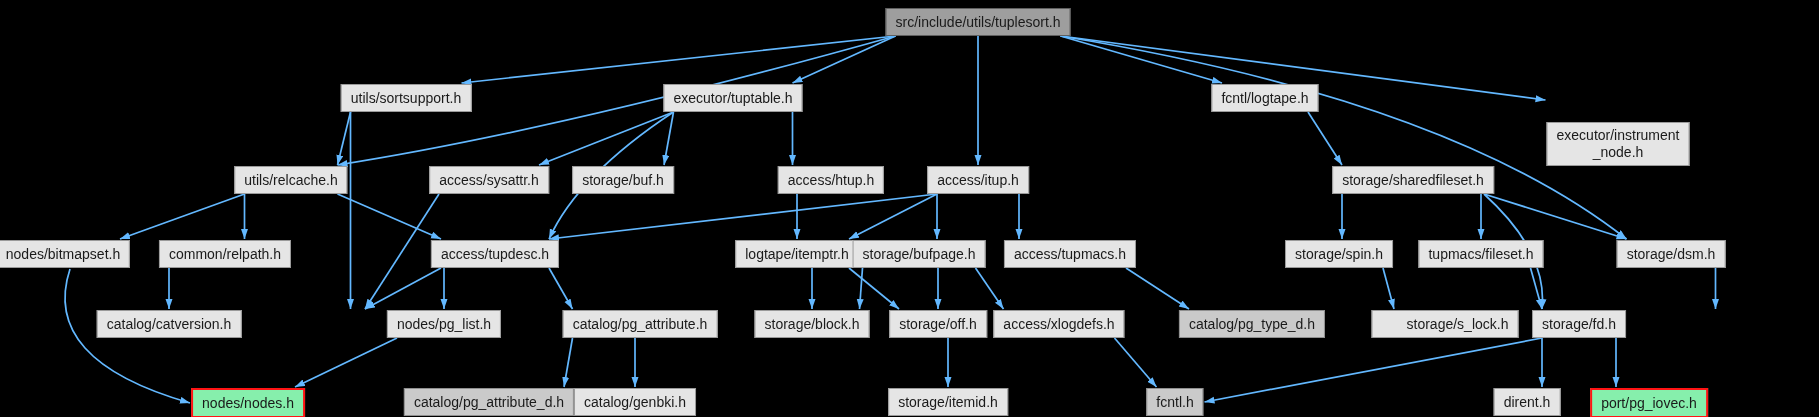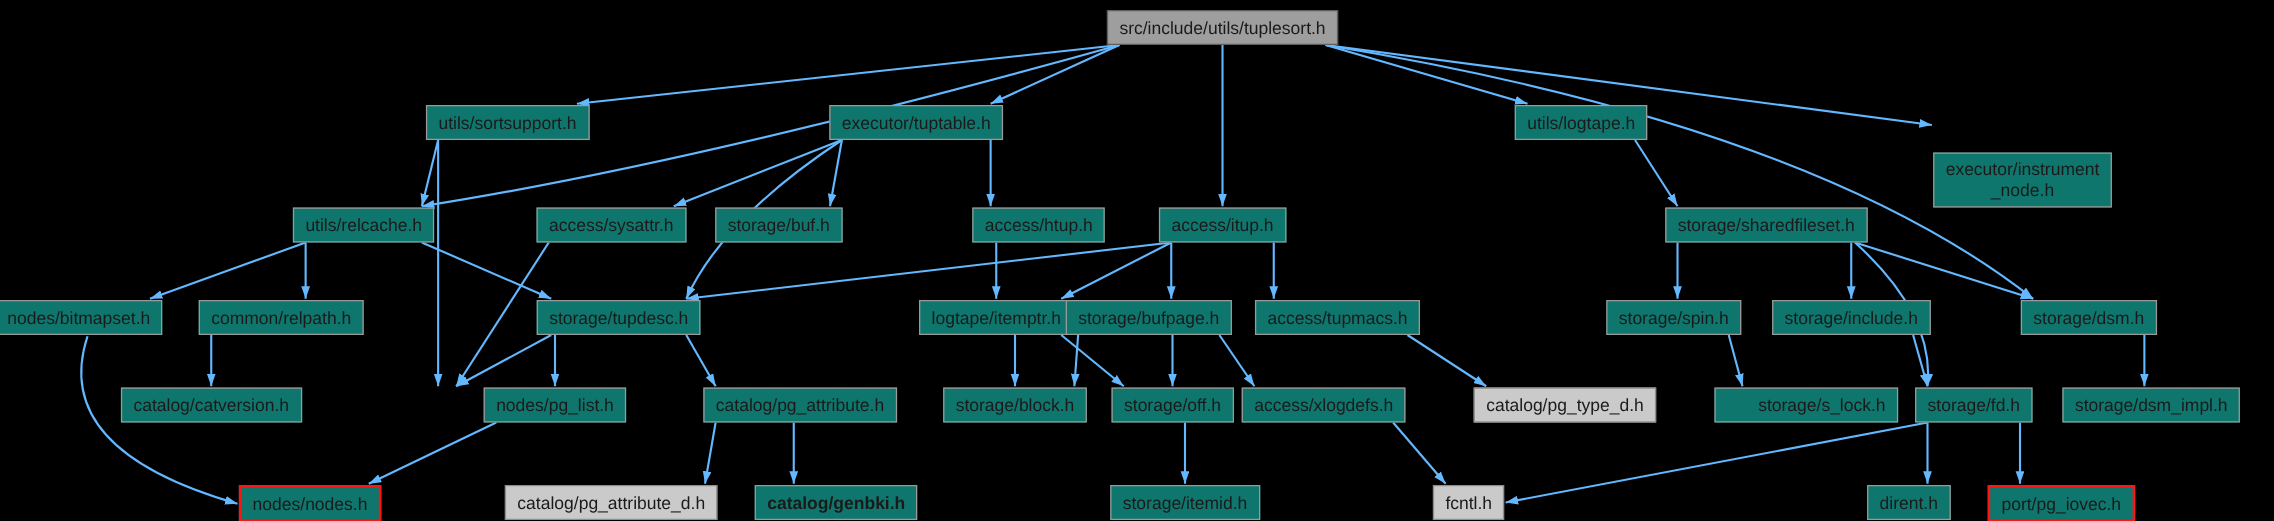--- a/index.html
+++ b/index.html
@@ -1,24 +1,24 @@
 <!DOCTYPE html>
 <html><head>
 <meta charset="utf-8">
 <style>
   html,body{margin:0;padding:0;background:#000;}
   #stage{position:relative;width:1819px;height:417px;background:#000;overflow:hidden;
          font-family:"Liberation Sans","DejaVu Sans",sans-serif;}
   #edge-layer{position:absolute;left:0;top:0;width:1819px;height:417px;}
   .node{position:absolute;transform:translateX(-50%);box-sizing:border-box;
-        background:#0f766e;border:1.5px solid #9a9a9a;color:#1a1a1a;
+        background:#e5e5e5;border:1.5px solid #9a9a9a;color:#1a1a1a;
         font-size:14px;line-height:26px;padding:0 9px;white-space:nowrap;text-align:center;}
   .node.main{background:#9e9e9e;border-color:#5f5f5f;}
   .node.gray{background:#cacaca;border-color:#8f8f8f;}
-  .node.red{background:#0f766e;border:2px solid #ff1414;}
+  .node.red{background:#86efac;border:2px solid #ff1414;}
   .node.multiline{line-height:17px;padding:4px 9px;margin-top:44px;}
   .node .ln{display:block;}
 </style>
 </head>
 <body style="background: rgb(0, 0, 0);">
 
 <div id="stage" style="background: rgb(0, 0, 0);">
   <svg id="edge-layer" xmlns="http://www.w3.org/2000/svg">
     <defs>
       <marker id="arrowhead" markerUnits="userSpaceOnUse" markerWidth="11" markerHeight="8" refX="10" refY="3.5" orient="auto">
@@ -71,50 +71,49 @@
       <path d="M635,338 L635,387" fill="none" stroke="#63b8ff" stroke-width="1.7" marker-end="url(#arrowhead)"></path>
       <path d="M948,338 L948,387" fill="none" stroke="#63b8ff" stroke-width="1.7" marker-end="url(#arrowhead)"></path>
       <path d="M1114.5,338 L1156.5,387" fill="none" stroke="#63b8ff" stroke-width="1.7" marker-end="url(#arrowhead)"></path>
       <path d="M1542,338 L1204.5,402" fill="none" stroke="#63b8ff" stroke-width="1.7" marker-end="url(#arrowhead)"></path>
       <path d="M1542,338 L1542,387" fill="none" stroke="#63b8ff" stroke-width="1.7" marker-end="url(#arrowhead)"></path>
       <path d="M1616,338 L1616,387" fill="none" stroke="#63b8ff" stroke-width="1.7" marker-end="url(#arrowhead)"></path>
     </svg>
 <div class="node main" style="left: 978px; top: 8px;">src/include/utils/tuplesort.h</div>
     <div class="node" style="left: 406px; top: 84px;">utils/sortsupport.h</div>
     <div class="node" style="left: 733px; top: 84px;">executor/tuptable.h</div>
-    <div class="node" style="left: 1265px; top: 84px;">utils/logtape.h</div>
+    <div class="node" style="left: 1265px; top: 84px;">fcntl/logtape.h</div>
     <div class="node multiline" style="left: 1618px; top: 78px;">
       <span class="ln">executor/instrument</span>
       <span class="ln">_node.h</span>
     </div>
     <div class="node" style="left: 291px; top: 166px;">utils/relcache.h</div>
     <div class="node" style="left: 489px; top: 166px;">access/sysattr.h</div>
     <div class="node" style="left: 623px; top: 166px;">storage/buf.h</div>
     <div class="node" style="left: 831px; top: 166px;">access/htup.h</div>
     <div class="node" style="left: 978px; top: 166px;">access/itup.h</div>
     <div class="node" style="left: 1413px; top: 166px;">storage/sharedfileset.h</div>
     <div class="node" style="left: 63px; top: 240px;">nodes/bitmapset.h</div>
     <div class="node" style="left: 225px; top: 240px;">common/relpath.h</div>
-    <div class="node" style="left: 495px; top: 240px;">storage/tupdesc.h</div>
+    <div class="node" style="left: 495px; top: 240px;">access/tupdesc.h</div>
     <div class="node" style="left: 797px; top: 240px;">logtape/itemptr.h</div>
     <div class="node" style="left: 919px; top: 240px;">storage/bufpage.h</div>
     <div class="node" style="left: 1070px; top: 240px;">access/tupmacs.h</div>
     <div class="node" style="left: 1339px; top: 240px;">storage/spin.h</div>
-    <div class="node" style="left: 1481px; top: 240px;">storage/include.h</div>
+    <div class="node" style="left: 1481px; top: 240px;">tupmacs/fileset.h</div>
     <div class="node" style="left: 1671px; top: 240px;">storage/dsm.h</div>
     <div class="node" style="left: 169px; top: 310px;">catalog/catversion.h</div>
     <div class="node" style="left: 444px; top: 310px;">nodes/pg_list.h</div>
     <div class="node" style="left: 640px; top: 310px;">catalog/pg_attribute.h</div>
     <div class="node" style="left: 812px; top: 310px;">storage/block.h</div>
     <div class="node" style="left: 938px; top: 310px;">storage/off.h</div>
     <div class="node" style="left: 1059px; top: 310px;">access/xlogdefs.h</div>
     <div class="node gray" style="left: 1252px; top: 310px;">catalog/pg_type_d.h</div>
     <div class="node" style="left: 1445px; top: 310px; padding-left: 34px;">storage/s_lock.h</div>
     <div class="node" style="left: 1579px; top: 310px;">storage/fd.h</div>
-    <div class="node" style="left: 1721px; top: 310px;">storage/dsm_impl.h</div>
     <div class="node red" style="left: 248px; top: 388px;">nodes/nodes.h</div>
     <div class="node gray" style="left: 489px; top: 388px;">catalog/pg_attribute_d.h</div>
-    <div class="node" style="left: 669px; top: 388px; font-weight: bold;">catalog/genbki.h</div>
+    <div class="node" style="left: 635px; top: 388px;">catalog/genbki.h</div>
     <div class="node" style="left: 948px; top: 388px;">storage/itemid.h</div>
     <div class="node gray" style="left: 1175px; top: 388px;">fcntl.h</div>
     <div class="node" style="left: 1527px; top: 388px;">dirent.h</div>
     <div class="node red" style="left: 1649px; top: 388px;">port/pg_iovec.h</div>
   </div>
 
 </body></html>

